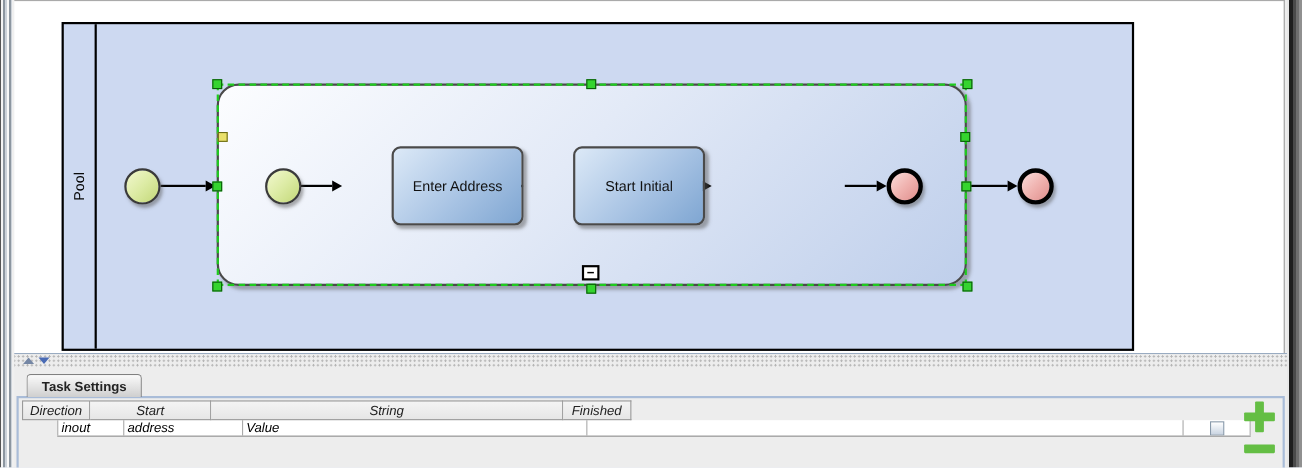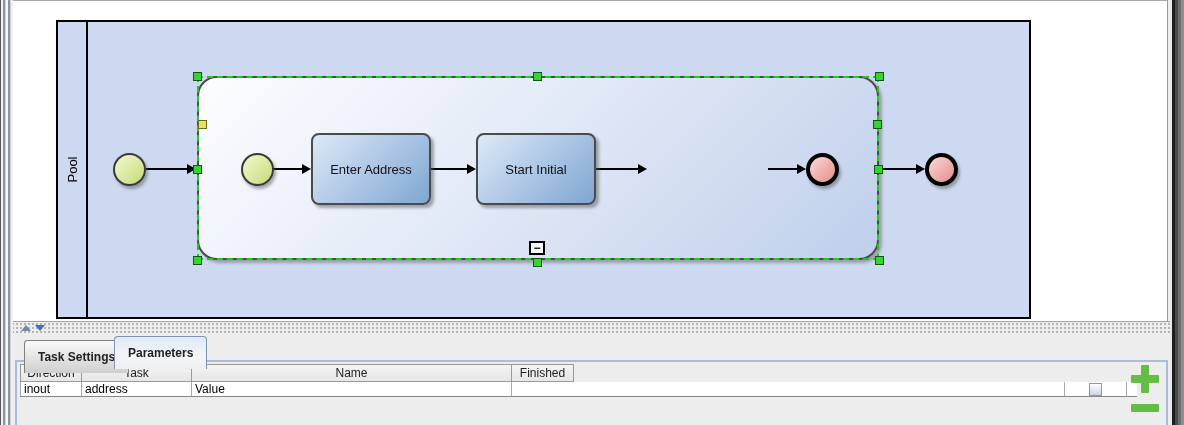--- a/index.html
+++ b/index.html
@@ -32,21 +32,21 @@
   .handle { position:absolute; width:9px; height:9px; background:#35D42F; border:1px solid #0B5B0B; z-index:30; }
   .handle.yellow { background:#E9E06A; border-color:#6b6b15; }
 
   .collapse-box { position:absolute; left:516px; top:240px; width:16px; height:14px;
     background:#fff; border:2px solid #000; display:flex; align-items:center; justify-content:center; z-index:31;
     font-size:12px; font-weight:bold; line-height:8px; color:#000; }
 
   .task { position:absolute; top:132px; height:72px; border:2px solid #4a4a4a; border-radius:8px;
     background:linear-gradient(135deg,#DCE9F7 0%,#A9C4E4 55%,#7FA6D2 100%);
     box-shadow:3px 3px 3px rgba(90,90,90,0.5);
-    display:flex; align-items:center; justify-content:center; font-size:13px; color:#111; z-index:10; }
+    display:flex; align-items:center; justify-content:center; font-size:13px; color:#111; z-index:10;margin-left:45px; }
   .task1 { left:298px; width:120px; }
   .task2 { left:463px; width:120px; }
   .task3 { left:634px; width:121px; }
 
   .event { position:absolute; top:152px; width:33px; height:33px; border-radius:50%; z-index:10;
     box-shadow:2px 3px 3px rgba(90,90,90,0.5); }
   .event.start { border:2px solid #3a3a3a; background:linear-gradient(135deg,#F2F8CF 0%,#DCEBA4 50%,#C3D878 100%); }
   .event.end { border:4px solid #000; background:linear-gradient(135deg,#FADCDA 0%,#F0B3B0 50%,#E08F8D 100%); }
   .ev-start-outer { left:100px; }
   .ev-start-inner { left:228px; }
@@ -59,37 +59,37 @@
 
   
   .canvas-bottom-line { position:absolute; left:13px; top:321px; width:1157px; height:1px; background:#8FA3BC; }
   .splitter { position:absolute; left:13px; top:322px; width:1157px; height:12px; background:#EDEDED;
     background-image:radial-gradient(#b5b5b5 1px, transparent 1px); background-size:4px 4px; background-position:10px 4px; }
   .split-btn { position:absolute; top:3px; width:0; height:0; cursor:pointer; }
   .split-up { left:8px; border-left:5px solid transparent; border-right:5px solid transparent; border-bottom:6px solid #7587A5; }
   .split-down { left:22px; border-left:5px solid transparent; border-right:5px solid transparent; border-top:6px solid #4A6BB5; }
 
   
-  .tab { position:absolute; display:flex; align-items:center; padding:16px 13px;
+  .tab { position:absolute; display:flex; align-items:center; padding:4px 13px;
     font-size:12px; font-weight:bold; color:#222; border:1px solid #808080; border-bottom:none;
     border-radius:4px 4px 0 0; cursor:pointer; }
   .tab-unselected { left:24px; top:340px; height:21px; background:linear-gradient(#fafafa,#cfcfcf); z-index:1; }
   .tab-selected { left:114px; top:336px; height:25px; background:linear-gradient(#DFEAF7,#F4F5F7 60%,#EFEFEF);
     border-color:#7E93B5; z-index:2; }
 
   
   .content-panel { position:absolute; left:15px; top:360px; width:1153px; height:70px;
     border:2px solid #A9BCD8; background:#EDEDED; }
 
-  .ptable { position:absolute; left:3px; top:2px; width:1117px; }
+  .ptable { position:absolute; left:3px; top:2px; width:1117px;font-style:italic; }
   .hrow { display:flex; height:18px; }
   .hcell { border:1px solid #9A9A9A; border-left:none; background:linear-gradient(#F4F4F4,#E6E6E6);
     display:flex; align-items:center; justify-content:center; font-size:12px; color:#222; }
   .hcell.first { border-left:1px solid #9A9A9A; }
-  .drow { display:flex; height:15px; background:#fff; border-bottom:1px solid #888; }
+  .drow { display:flex; height:15px; background:#fff; border-bottom:1px solid #888;margin-left:32px; }
   .dcell { border-right:1px solid #aaa; font-size:12px; color:#000; padding:0 3px;
     display:flex; align-items:center; overflow:hidden; white-space:nowrap; }
   .dcell.first { border-left:1px solid #aaa; }
   .c0 { width:62px; } .c1 { width:110px; } .c2 { width:320px; } .c3 { width:553px; } .c4 { width:62px; justify-content:center; }
 
   .checkbox { width:13px; height:13px; border:1px solid #8899AA;
     background:linear-gradient(#ffffff,#C9D4E2); cursor:pointer; }
 
   .btn-col { position:absolute; left:1110px; top:0; width:39px; height:66px; }
   .add-btn, .remove-btn { position:absolute; left:3px; width:30px; height:30px; cursor:pointer; }
@@ -173,30 +173,27 @@
   <div class="canvas-bottom-line"></div>
 
   <div class="splitter">
     <div class="split-btn split-up"></div>
     <div class="split-btn split-down"></div>
   </div>
 
   <div class="tab tab-unselected">
     <span>Task Settings</span>
   </div>
-  <div class="tab tab-selected">
-    <span>Parameters</span>
-  </div>
 
   <div class="content-panel">
     <div class="ptable">
       <div class="hrow">
         <div class="hcell first c0">Direction</div>
-        <div class="hcell c1">Task</div>
-        <div class="hcell c2">Name</div>
+        <div class="hcell c1">Start</div>
+        <div class="hcell c2">String</div>
         <div class="hcell c4">Finished</div>
       </div>
       <div class="drow">
         <div class="dcell first c0">inout</div>
         <div class="dcell c1">address</div>
         <div class="dcell c2">Value</div>
         <div class="dcell c3"></div>
         <div class="dcell c4">
           <div class="checkbox"></div>
         </div>

